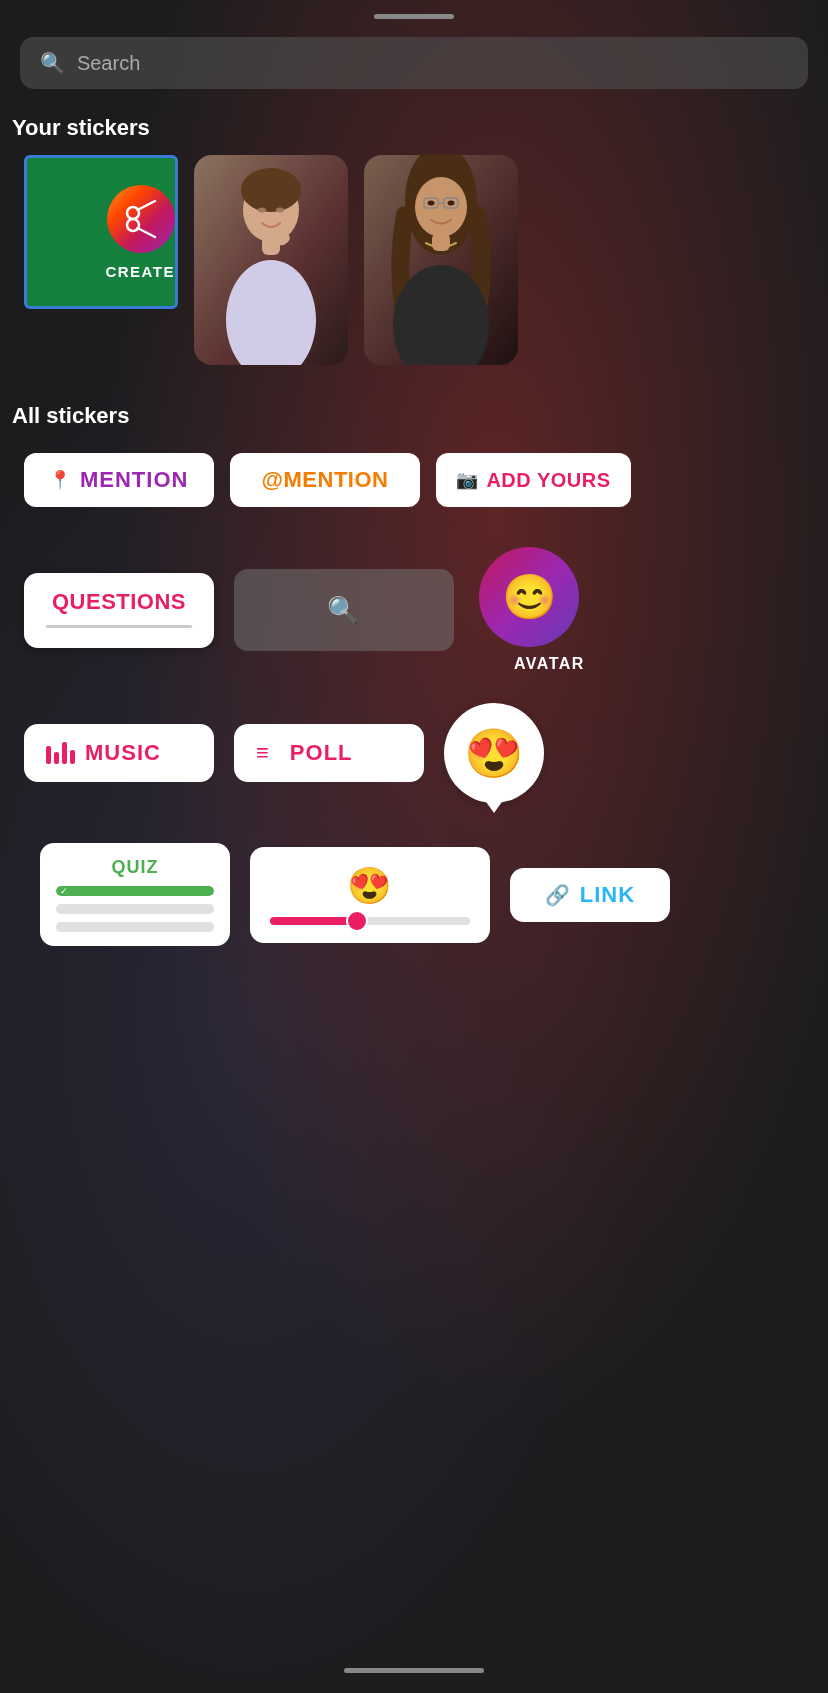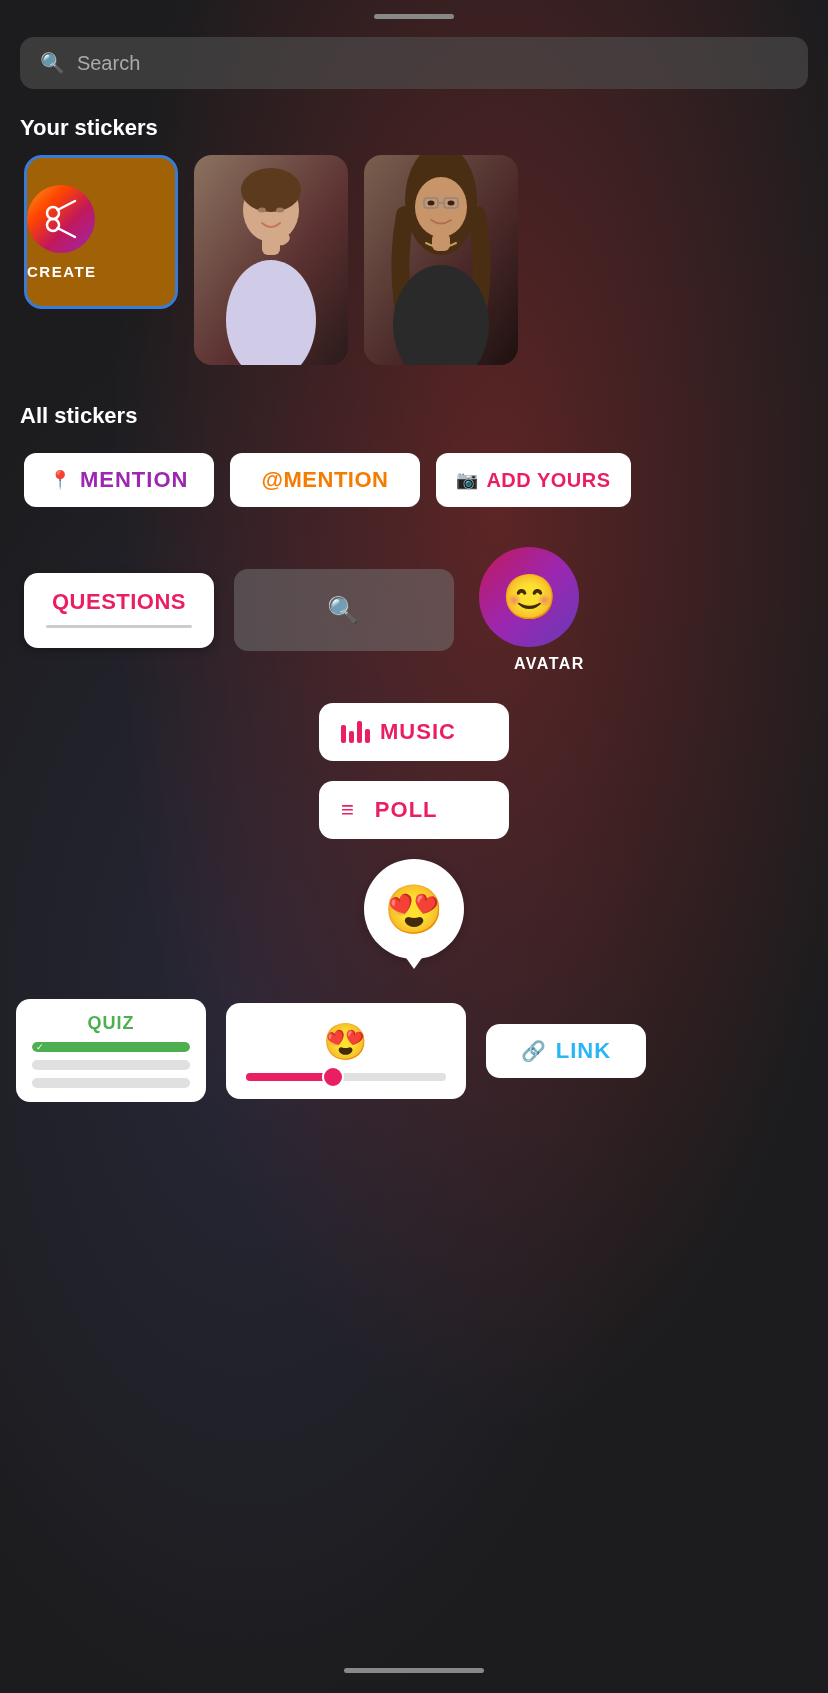--- a/index.html
+++ b/index.html
@@ -59,43 +59,43 @@
       color: #aaa;
       font-size: 20px;
     }
     .search-placeholder {
       color: #aaa;
       font-size: 20px;
     }
 
     
     .section-header {
-      padding: 10px 20px 14px;
+      padding: 10px 12px 14px;
       font-size: 22px;
       font-weight: 700;
       color: #fff;
     }
 
     
     .your-stickers-row {
       display: flex;
       gap: 16px;
       padding: 0 24px 28px;
       align-items: flex-start;
     }
 
     .create-sticker {
       width: 154px;
       height: 154px;
-      background: #a16207;
+      background: #15803d;
       border: 3px solid #3a7bd5;
-      border-radius: 18px;
+      border-radius: 6px;
       display: flex;
       flex-direction: column;
-      align-items: flex-start;
+      align-items: flex-end;
       justify-content: center;
       gap: 10px;
       flex-shrink: 0;
     }
 
     .create-icon {
       width: 68px;
       height: 68px;
       border-radius: 50%;
       background: linear-gradient(135deg, #f7971e 0%, #ff4500 30%, #c2185b 60%, #9c27b0 100%);
@@ -541,21 +541,21 @@
     </div>
 
     <div class="avatar-sticker">
       <div class="avatar-circle">
         <span class="avatar-face">😊</span>
       </div>
       <span class="avatar-label">AVATAR</span>
     </div>
   </div>
 
-  <div class="sticker-row" style="align-items:center; gap: 20px; padding: 10px 24px 20px; flex-direction: column;">
+  <div class="sticker-row" style="align-items:center; gap: 20px; padding: 10px 24px 20px;">
 
     <div class="music-sticker">
       <div class="music-bars">
         <div class="music-bar" style="height:18px;"></div>
         <div class="music-bar" style="height:12px;"></div>
         <div class="music-bar" style="height:22px;"></div>
         <div class="music-bar" style="height:14px;"></div>
       </div>
       <span class="music-text">MUSIC</span>
     </div>
@@ -563,21 +563,21 @@
     <div class="poll-sticker">
       <span class="poll-icon">≡</span>
       <span class="poll-text">POLL</span>
     </div>
 
     <div class="emoji-bubble">
       <span class="emoji-text">😍</span>
     </div>
   </div>
 
-  <div class="sticker-row" style="align-items:center; gap: 20px; padding: 20px 16px 30px;">
+  <div class="sticker-row" style="align-items:center; gap: 20px; padding: 20px 40px 30px;">
 
     <div class="quiz-sticker">
       <span class="quiz-label">QUIZ</span>
       <div class="quiz-bar-container">
         <div class="quiz-bar-fill">
           <span class="quiz-check">✓</span>
         </div>
       </div>
       <div class="quiz-option-bar"></div>
       <div class="quiz-option-bar"></div>

